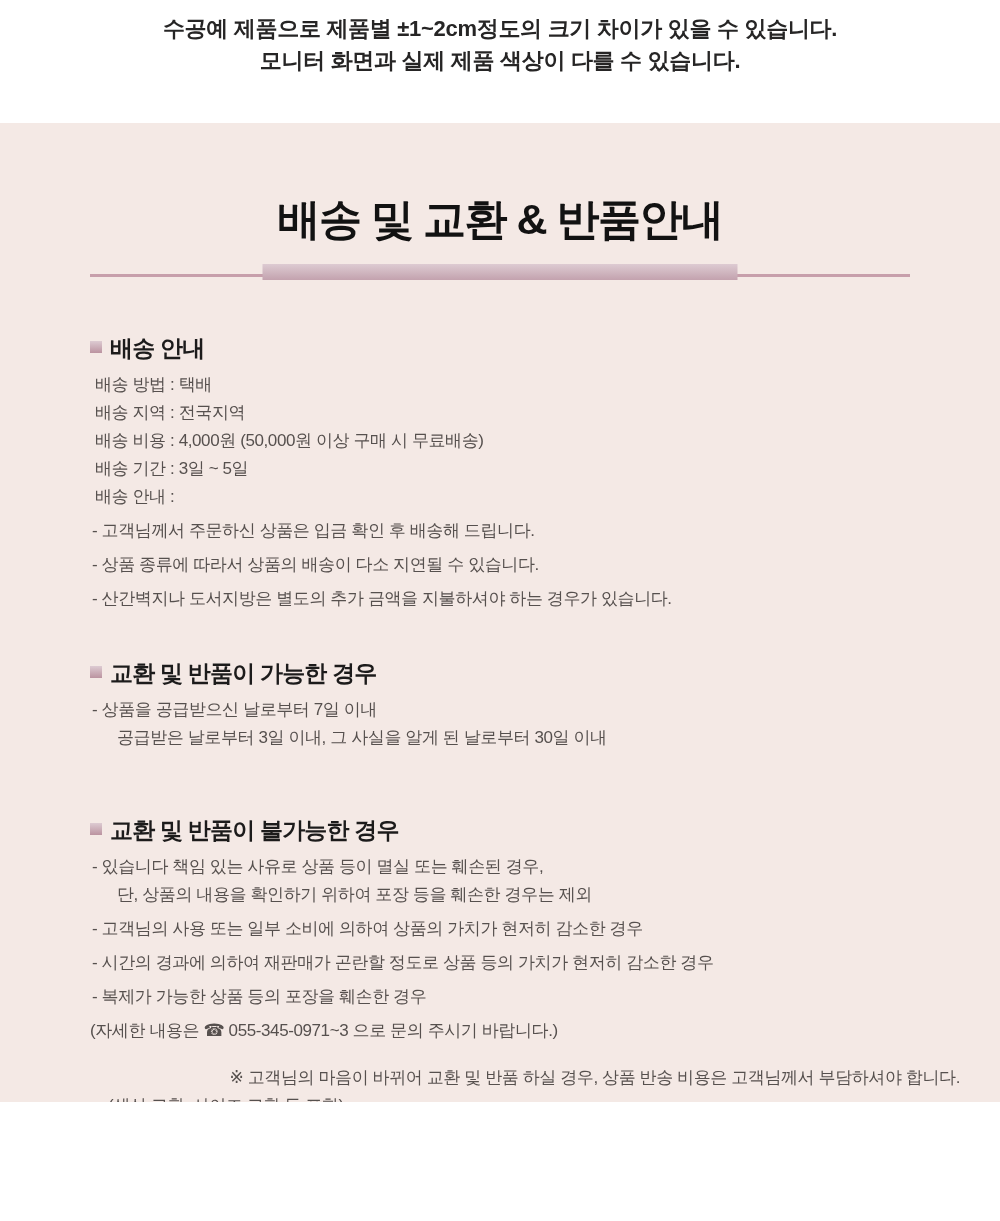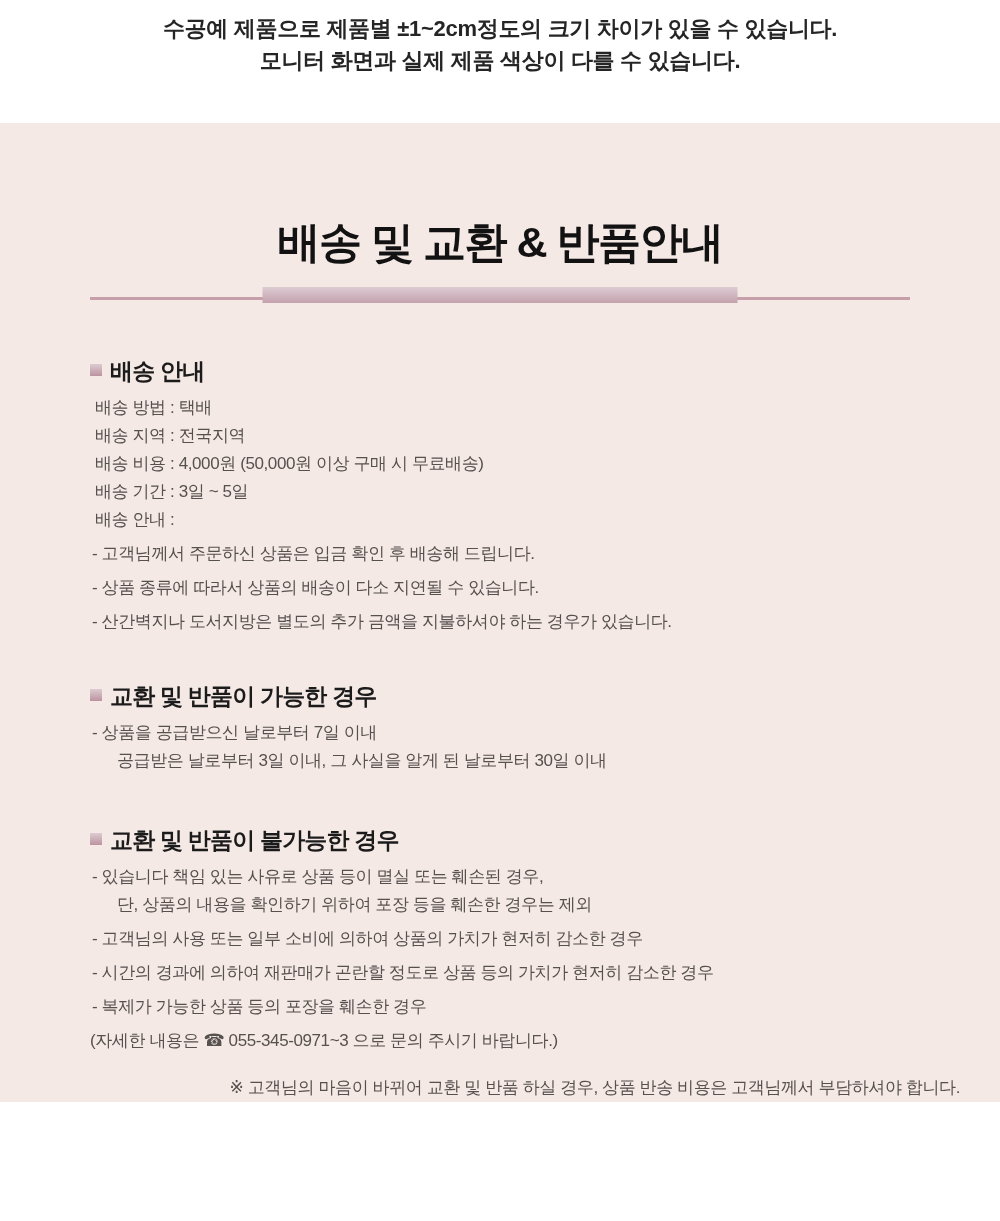--- a/index.html
+++ b/index.html
@@ -27,21 +27,21 @@
     line-height: 32px;
     color: #262525;
     letter-spacing: -0.3px;
   }
 
   
   .panel {
     height: 979px;
     box-sizing: border-box;
     background: var(--panel-background, #f4e9e5);
-    padding-top: 93px;
+    padding-top: 70px;
     overflow: hidden;
   }
 
   .title {
     margin: 0;
     text-align: center;
     font-size: 43px;
     font-weight: 800;
     line-height: 52px;
     color: #121212;
@@ -76,21 +76,21 @@
 
   
   .content {
     padding-left: 90px;
     padding-right: 40px;
   }
 
   .info-section { margin: 0; }
   .info-section.s1 { margin-top: 54px; }
   .info-section.s2 { margin-top: 46px; }
-  .info-section.s3 { margin-top: 51px; }
+  .info-section.s3 { margin-top: 64px; }
 
   .section-heading {
     display: flex;
     align-items: center;
     margin: 0 0 9px 0;
     font-size: 23px;
     font-weight: 700;
     line-height: 28px;
     color: var(--heading-text, #1c1b1b);
     letter-spacing: -0.8px;

